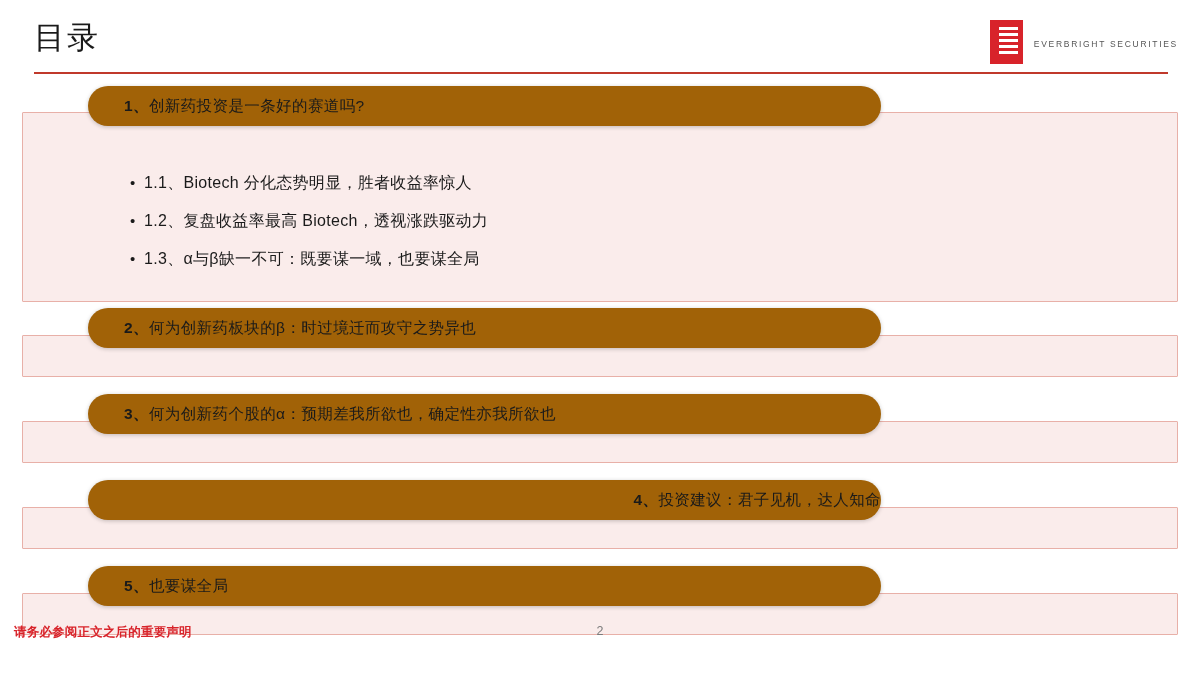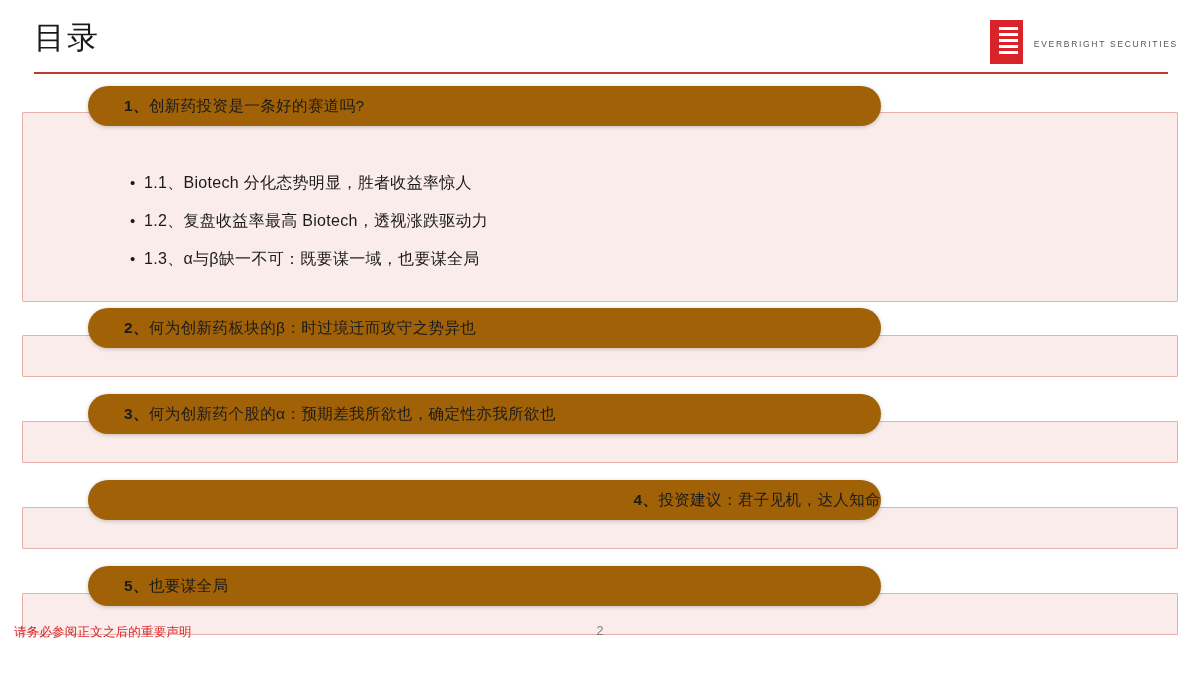--- a/index.html
+++ b/index.html
@@ -158,20 +158,21 @@
   }
 
   
   .footer-note {
     position: absolute;
     left: 14px;
     top: 624px;
     font-size: 12.5px;
     color: #d8232a;
     letter-spacing: 0.2px;
+    font-weight: bold;
   }
   .page-number {
     position: absolute;
     left: 0;
     top: 624px;
     width: 1200px;
     text-align: center;
     font-size: 12.5px;
     color: #7a7a7a;
   }

